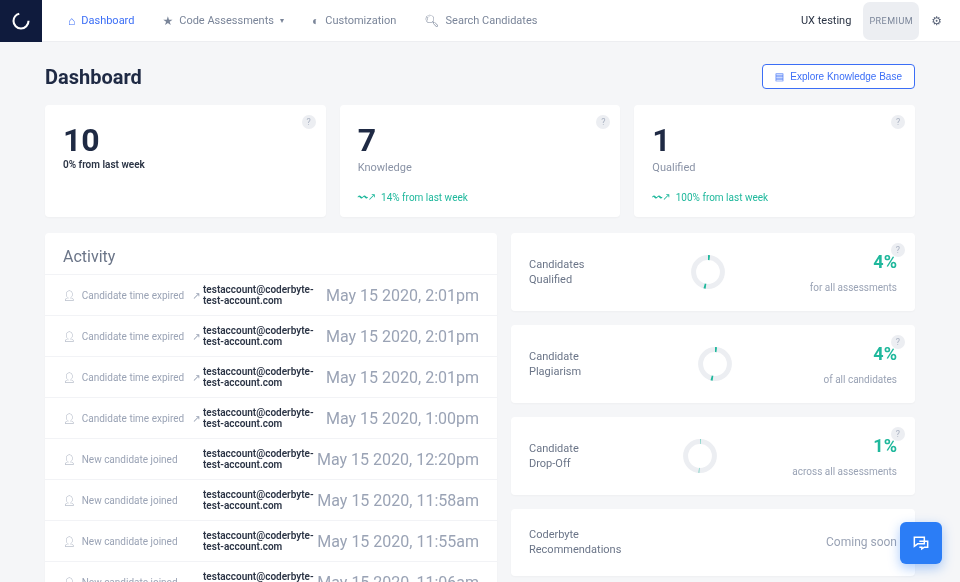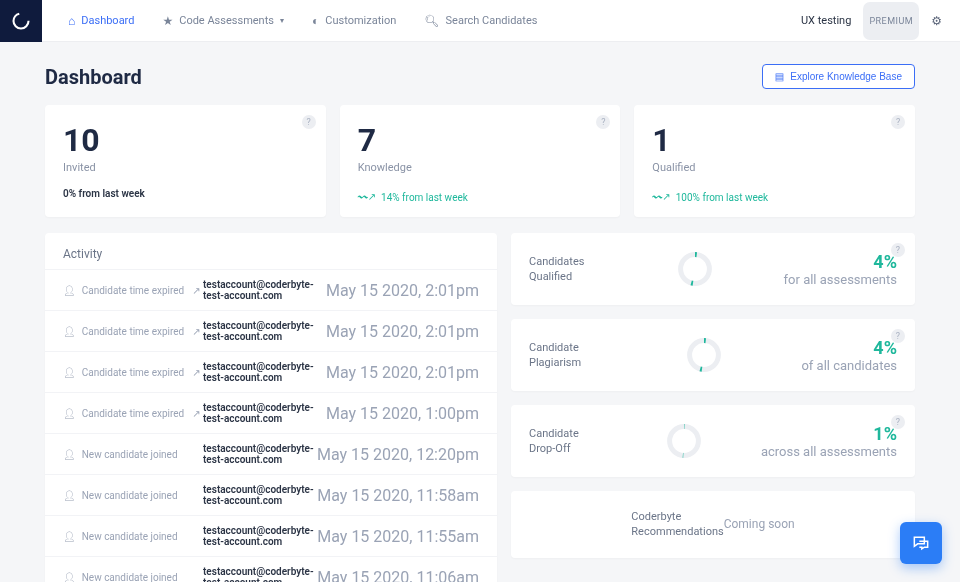--- a/index.html
+++ b/index.html
@@ -22,36 +22,36 @@
 .cards{display:flex;gap:14px;margin-bottom:16px}
 .card{flex:1;background:#fff;border-radius:4px;padding:16px 18px 14px;position:relative;box-shadow:0 1px 2px rgba(0,0,0,0.03)}
 .card .info{position:absolute;top:10px;right:10px;width:14px;height:14px;border-radius:50%;background:#eceef2;color:#aab2c2;font-size:9px;display:flex;align-items:center;justify-content:center}
 .card-num{font-size:32px;font-weight:700;color:#1f2a44}
 .card-label{font-size:11px;color:#8a93a6;margin-top:2px;margin-bottom:14px}
 .trend{font-size:10px;display:flex;align-items:flex-end;gap:5px}
 .trend.up{color:#1fb89c}
 .trend.neutral{color:#2b3445;font-weight:600}
 .row2{display:flex;gap:14px}
 .activity{flex:0 0 452px;background:#fff;border-radius:4px;padding:14px 0 6px;box-shadow:0 1px 2px rgba(0,0,0,0.03)}
-.activity h4{font-size:12px;font-weight:400;color:#6b7588;padding:0 18px 8px}
+.activity h4{font-size:16px;font-weight:400;color:#6b7588;padding:0 18px 8px}
 .act-row{display:flex;align-items:center;padding:9px 18px;border-top:1px solid #f2f3f6;font-size:10px}
 .act-event{flex:0 0 140px;display:flex;align-items:center;gap:6px;color:#9aa3b5}
 .act-event .uic{font-size:10px}
 .act-event .eic{font-size:10px;margin-left:2px}
 .act-email{flex:1;color:#2b3445;font-weight:600;font-size:10px}
 .act-time{color:#9aa3b5;font-size:16px}
 .side{flex:1;display:flex;flex-direction:column;gap:14px}
 .metric{background:#fff;border-radius:4px;padding:18px;display:flex;align-items:center;box-shadow:0 1px 2px rgba(0,0,0,0.03);position:relative}
 .metric .info{position:absolute;top:10px;right:10px;width:14px;height:14px;border-radius:50%;background:#eceef2;color:#aab2c2;font-size:9px;display:flex;align-items:center;justify-content:center}
 .metric-title{font-size:11px;color:#6b7588;line-height:1.4;flex:0 0 78px}
 .donut{width:36px;height:36px;margin:0 auto}
 .metric-val{text-align:right}
 .metric-pct{font-size:18px;font-weight:700;color:#1fb89c}
-.metric-sub{font-size:13px;color:#9aa3b5;margin-top:0}
-.metric.soon{justify-content:center}
+.metric-sub{font-size:10px;color:#9aa3b5;margin-top:10px}
+.metric.soon{justify-content:space-between}
 .metric.soon .metric-sub2{font-size:12px;color:#9aa3b5}
 .chat{position:fixed;bottom:18px;right:18px;width:42px;height:42px;background:#2b7df6;border-radius:6px;display:flex;align-items:center;justify-content:center;color:#fff;cursor:pointer;box-shadow:0 4px 12px rgba(43,125,246,0.4)}
 </style>
 </head>
 <body>
 
 <div class="topbar">
   <div class="logo">
     <svg viewBox="0 0 24 24" fill="none">
         <circle cx="12" cy="12" r="9" stroke="#fff" stroke-width="2.5" stroke-dasharray="40 16"></circle>
@@ -89,21 +89,20 @@
     <button class="explore">
         <span>▤</span>
         <span>Explore Knowledge Base</span>
       </button>
   </div>
 
   <div class="cards" id="cards">
       <div class="card">
         <span class="info">?</span>
   <div class="card-num">10</div>
-  <div class="card-label">Invited</div>
   <div class="trend neutral">
           <span>0% from last week</span>
         </div>
       </div>
       <div class="card">
         <span class="info">?</span>
   <div class="card-num">7</div>
   <div class="card-label">Knowledge</div>
   <div class="trend up">
           <span>〰↗</span>

